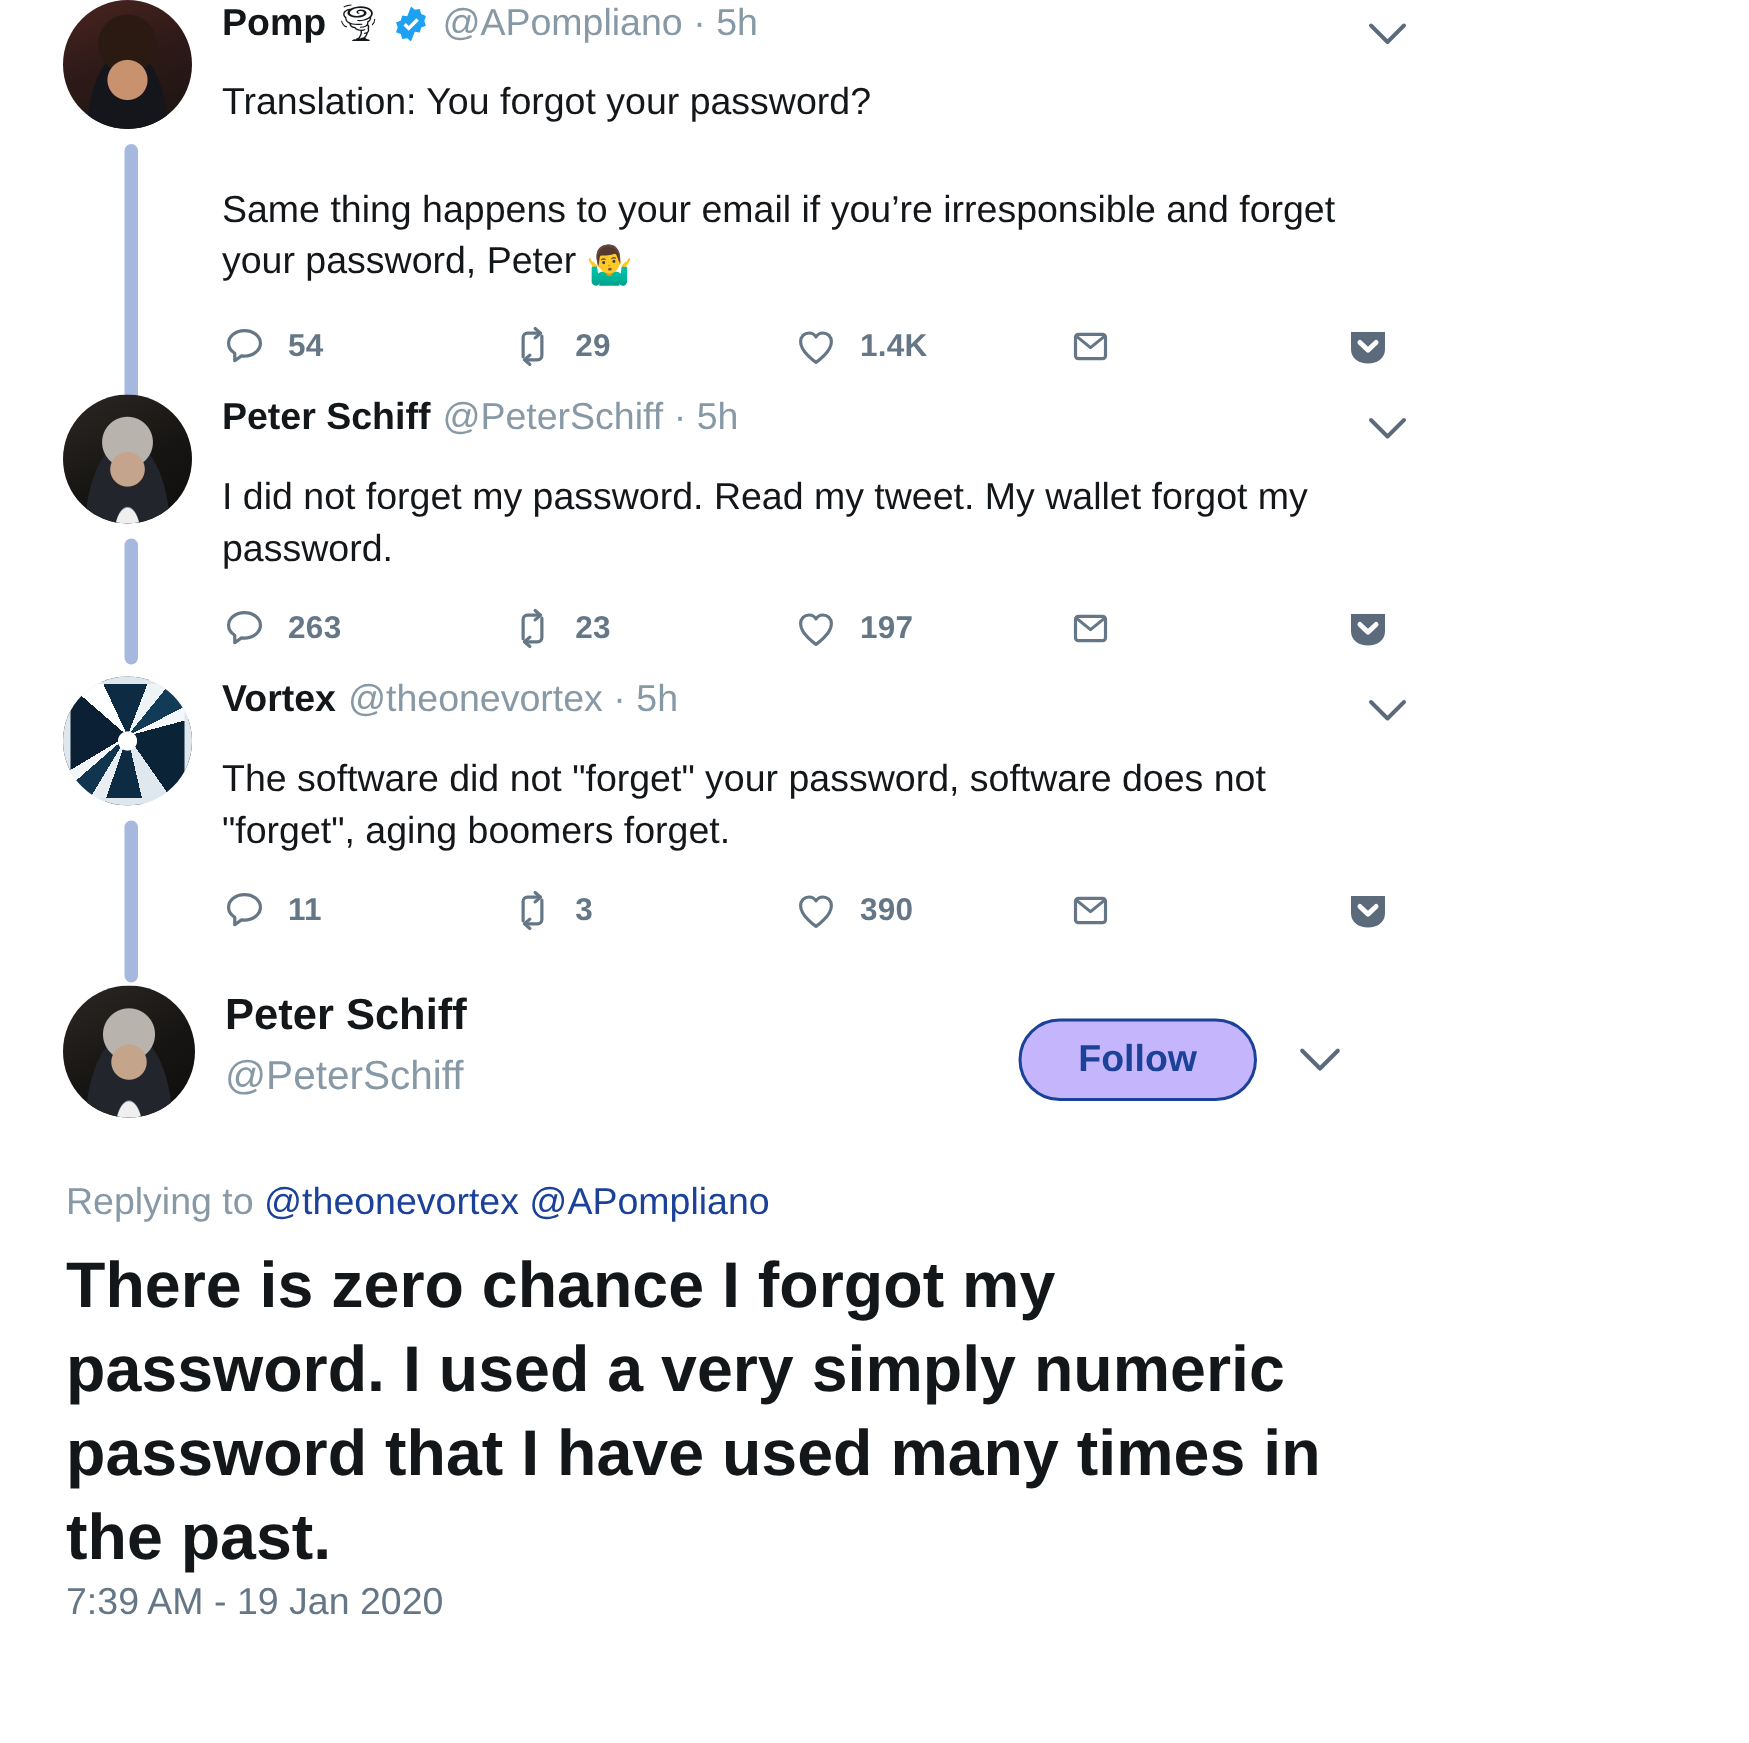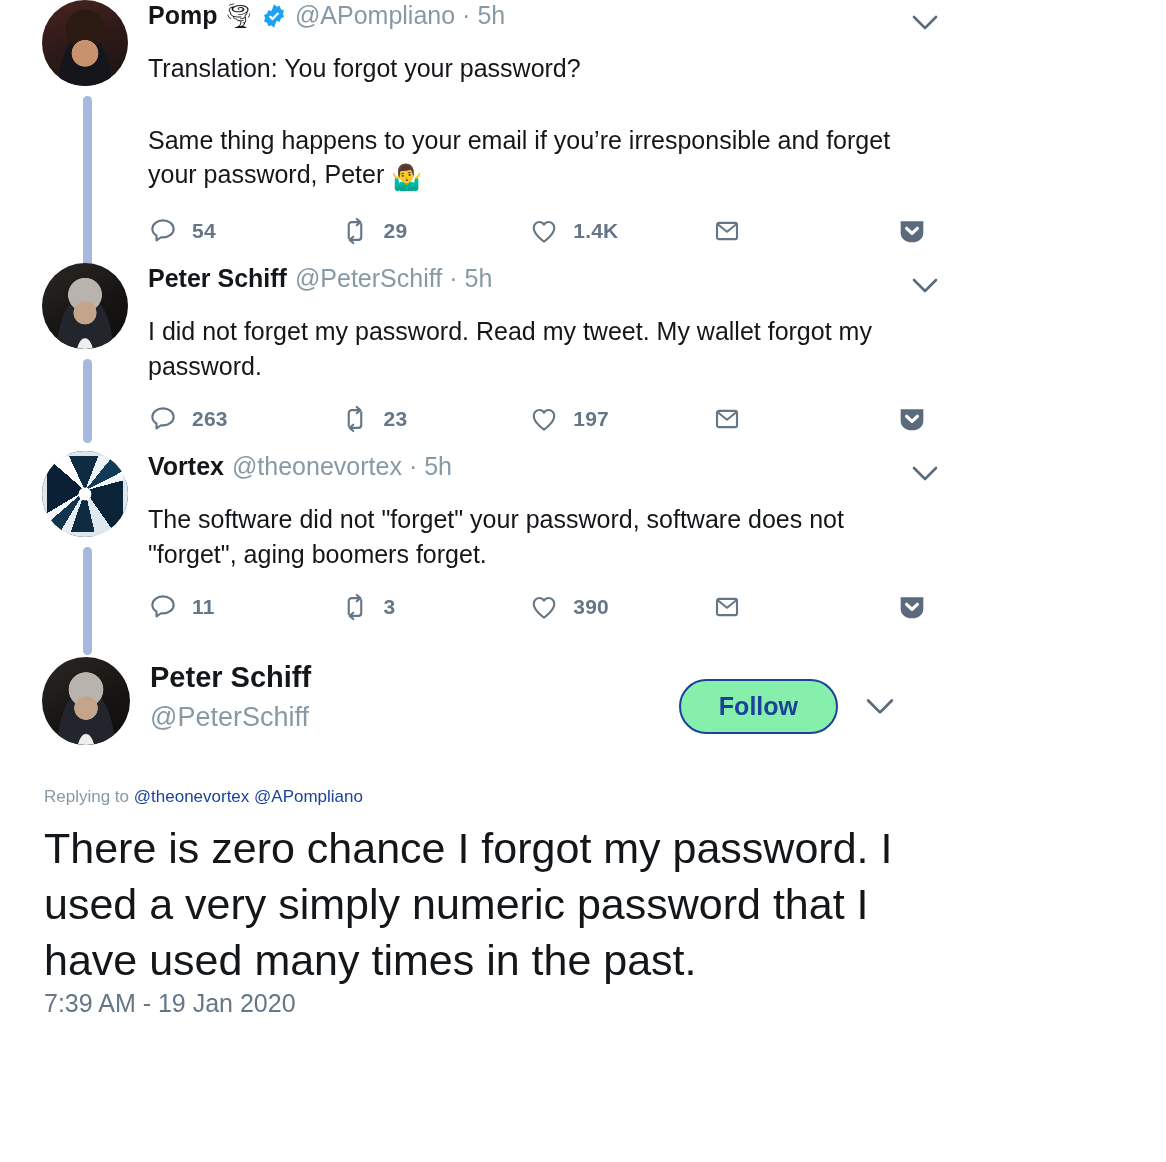--- a/index.html
+++ b/index.html
@@ -129,46 +129,47 @@
     font-size: 27px; color: #8899a6; line-height: 1.35; margin-top: 2px;
   }
 
   .follow-wrap {
     position: absolute; right: 54px; top: 22px;
     display: flex; align-items: center;
   }
   .follow-btn {
     border: 2px solid #1b4298;
     color: #1b4298;
-    background: #86efac;
+    background: #c4b5fd;
     font-size: 25px;
     font-weight: 700;
     padding: 13px 38px;
     border-radius: 999px;
     font-family: "Liberation Sans", sans-serif;
     cursor: pointer;
     line-height: 1;
   }
   .main-caret { margin-left: 28px; display: flex; align-items: center; }
 
   .replying {
-    font-size: 17px;
+    font-size: 25px;
     color: #8899a6;
     margin-top: 42px;
     padding-left: 2px;
   }
   .replying a { color: #1b4298; text-decoration: none; }
 
   .main-text {
     font-size: 43px;
     line-height: 1.30;
     color: #14171a;
     margin-top: 14px;
     padding-left: 2px;
     padding-right: 20px;
+    font-weight: bold;
   }
 
   .timestamp {
     font-size: 25px;
     color: #657786;
     padding-left: 2px;
   }
 
   
   .av-pomp {

